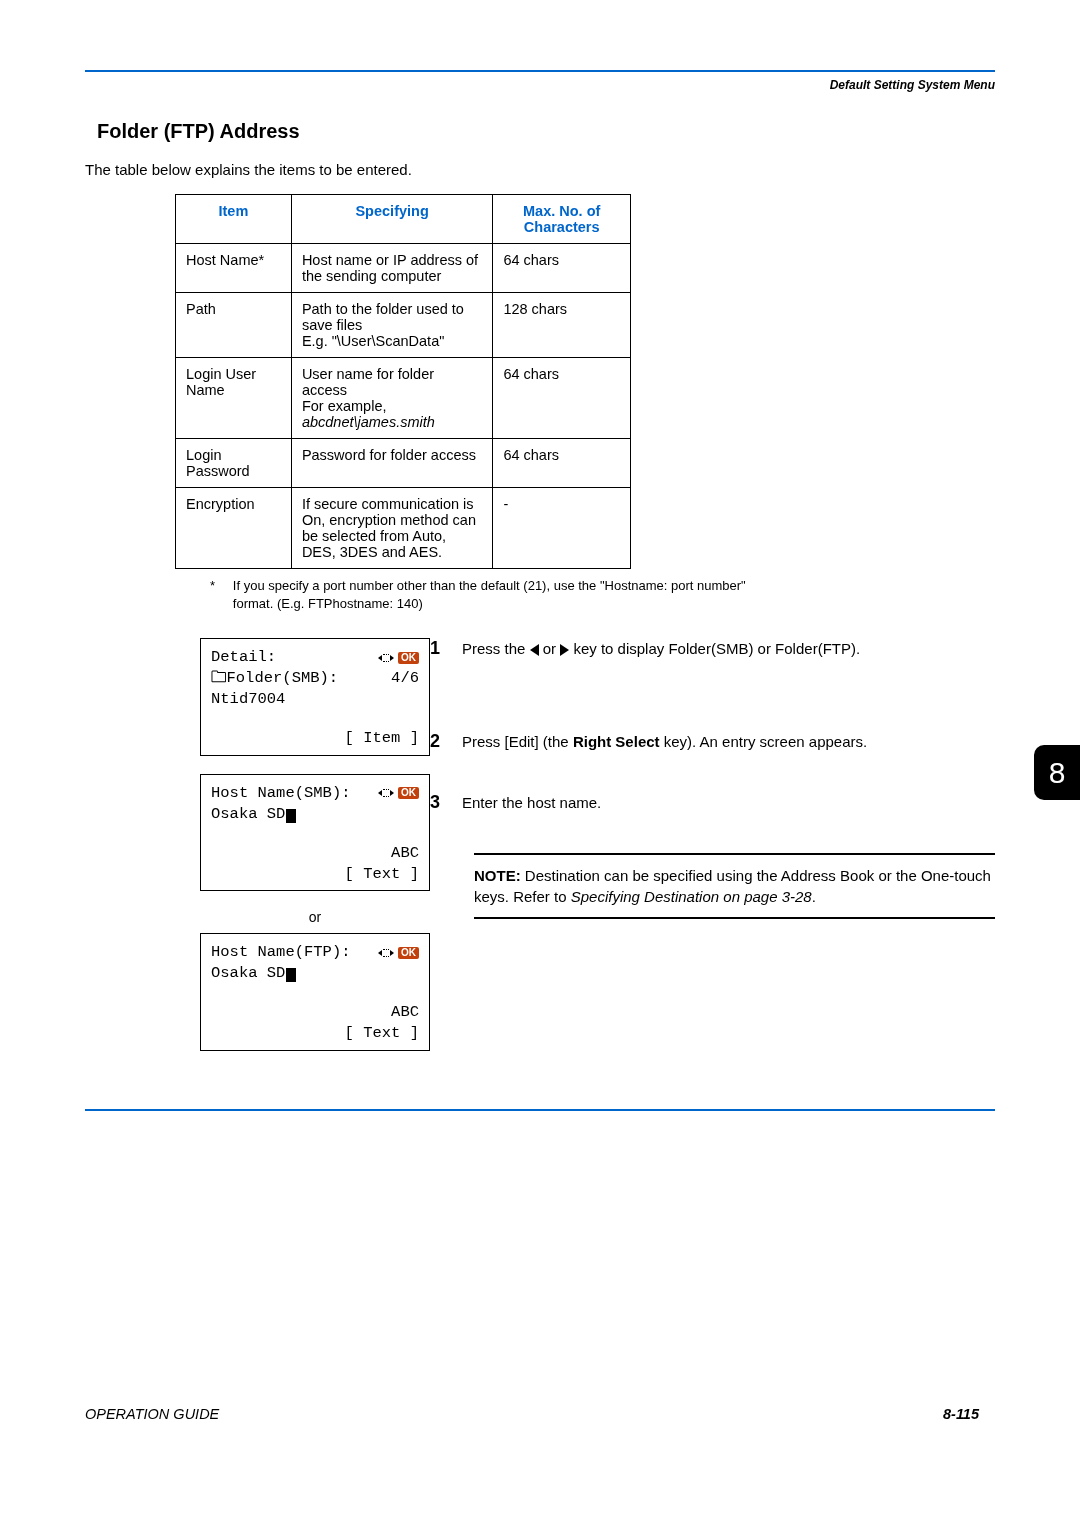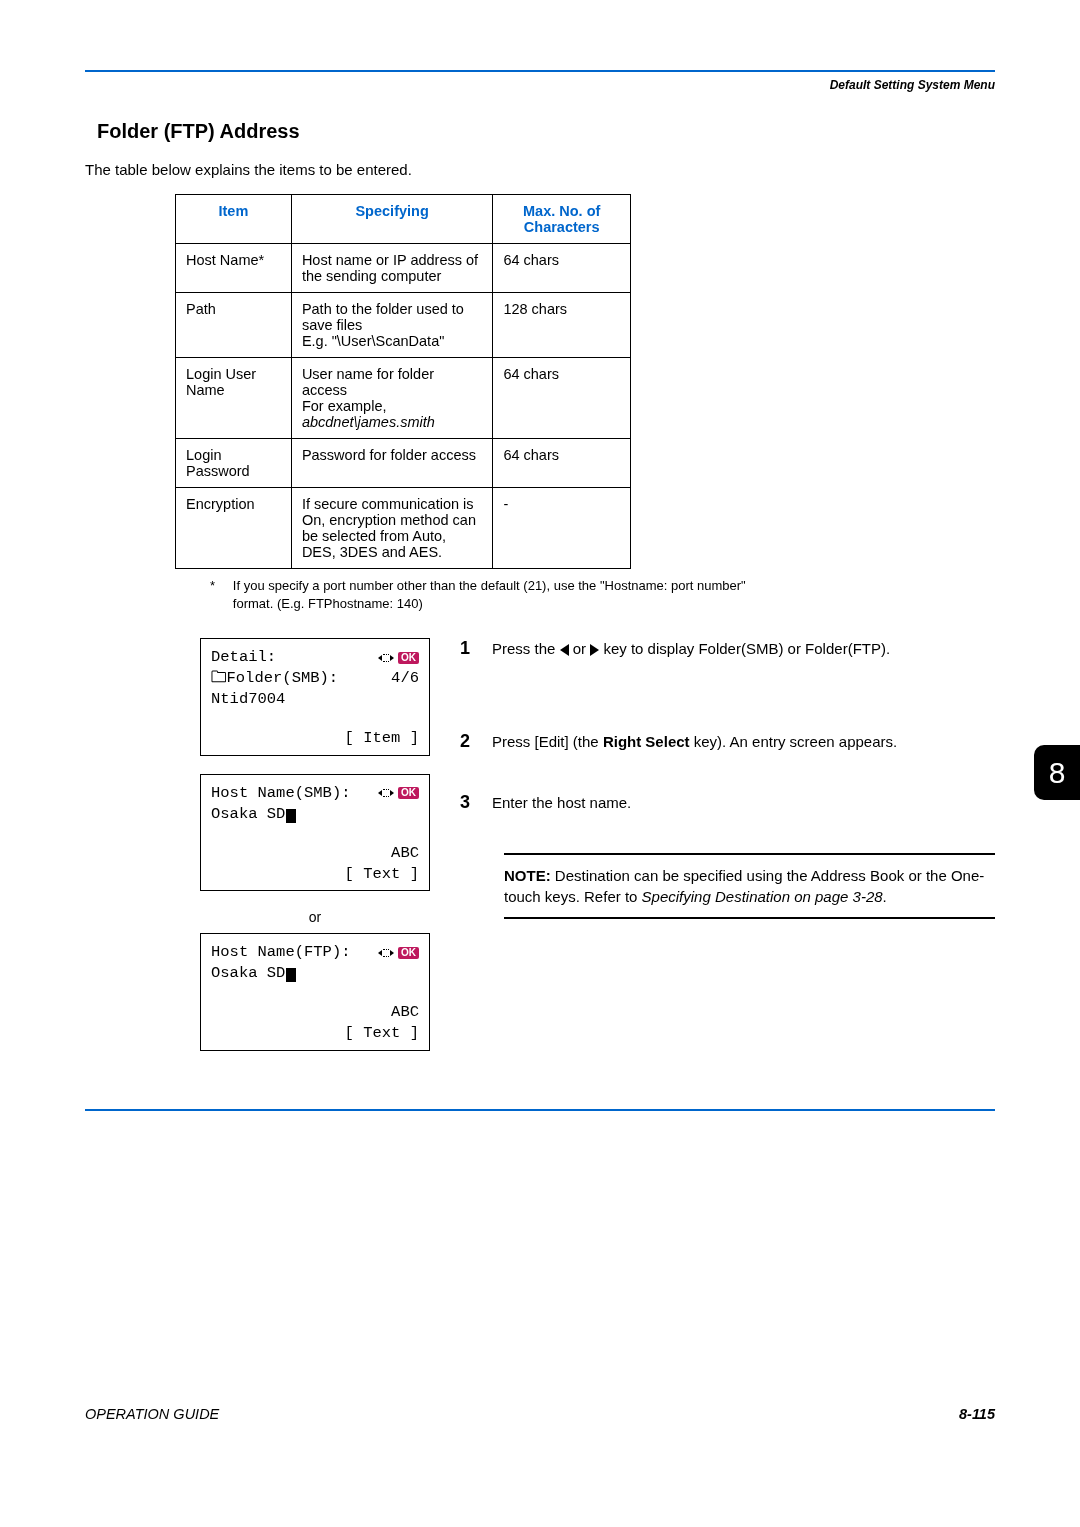--- a/index.html
+++ b/index.html
@@ -104,21 +104,20 @@
 }
 .or-label {
   text-align: center;
   width: 230px;
   margin-left: 115px;
   font-size: 14px;
   margin-bottom: 8px;
 }
 .steps-area {
   display: flex;
-  gap: 30px;
 }
 .left-col { width: 345px; }
 .right-col { flex: 1; }
 .step {
   display: flex;
   gap: 14px;
   margin-bottom: 72px;
   align-items: flex-start;
 }
 .step.s2 { margin-bottom: 40px; }
@@ -134,41 +133,41 @@
   border-bottom: 2px solid #000;
   padding: 10px 0;
   margin-top: 8px;
   line-height: 1.4;
   margin-left: 44px;
 }
 .footer {
   position: absolute;
   bottom: 105px;
   left: 85px;
-  right: 85px;
+  right: 101px;
   display: flex;
   justify-content: space-between;
   font-style: italic;
   font-size: 14.5px;
 }
 .footer .pnum { font-weight: bold; font-style: italic; }
 .italic { font-style: italic; }
 .bold { font-weight: bold; }
 .tri-left, .tri-right {
   display: inline-block;
   width: 0; height: 0;
   border-top: 6px solid transparent;
   border-bottom: 6px solid transparent;
   vertical-align: middle;
 }
 .tri-left { border-right: 9px solid #000; }
 .tri-right { border-left: 9px solid #000; }
 .ok-badge {
   display: inline-block;
-  background: #be185d;
+  background: #c2410c;
   color: #fff;
   font-family: Arial, sans-serif;
   font-size: 10px;
   font-weight: bold;
   padding: 1px 3px;
   border-radius: 2px;
   line-height: 1;
 }
 .nav-indicator {
   display: inline-block;

